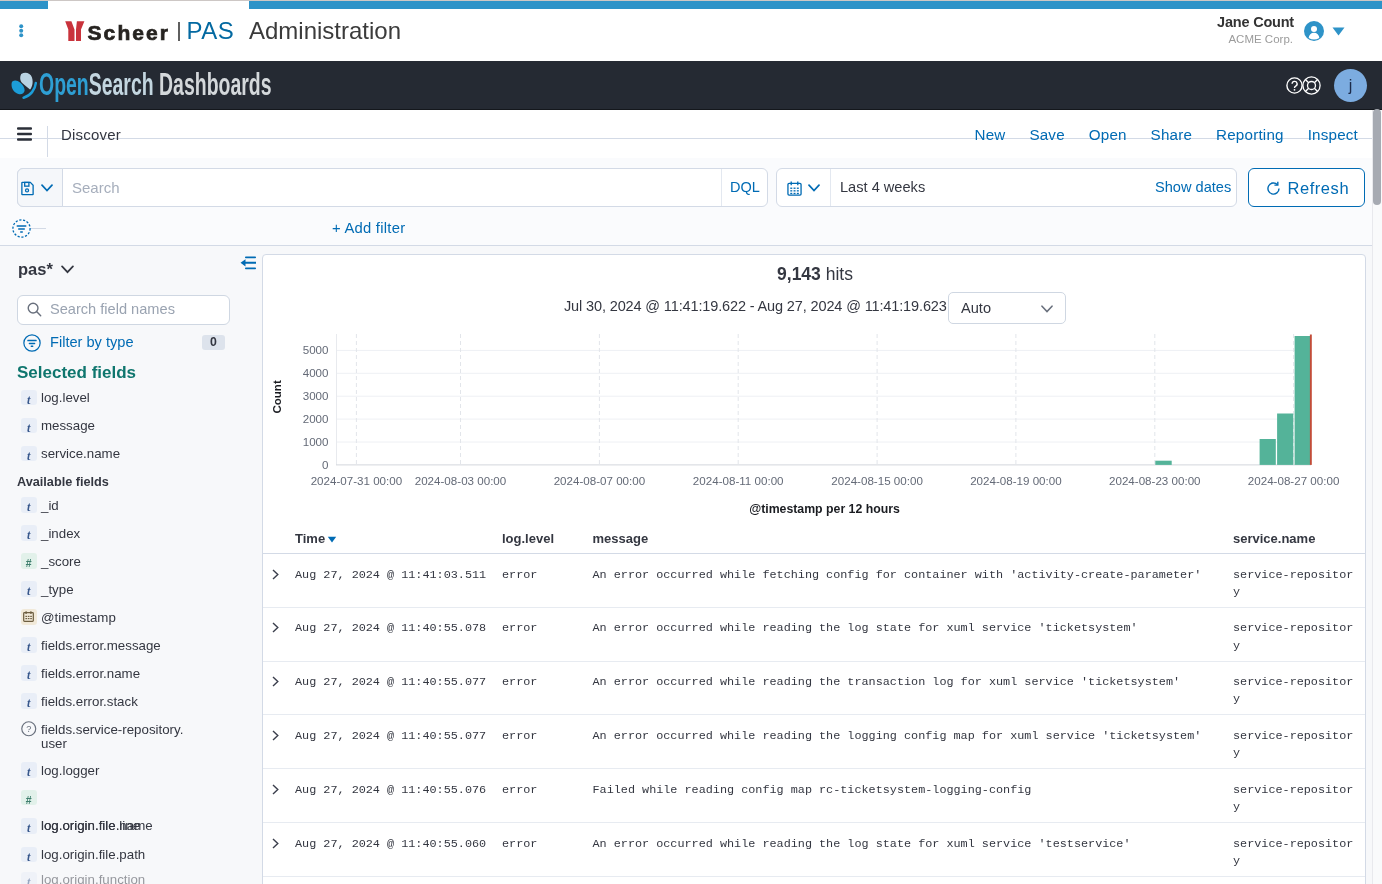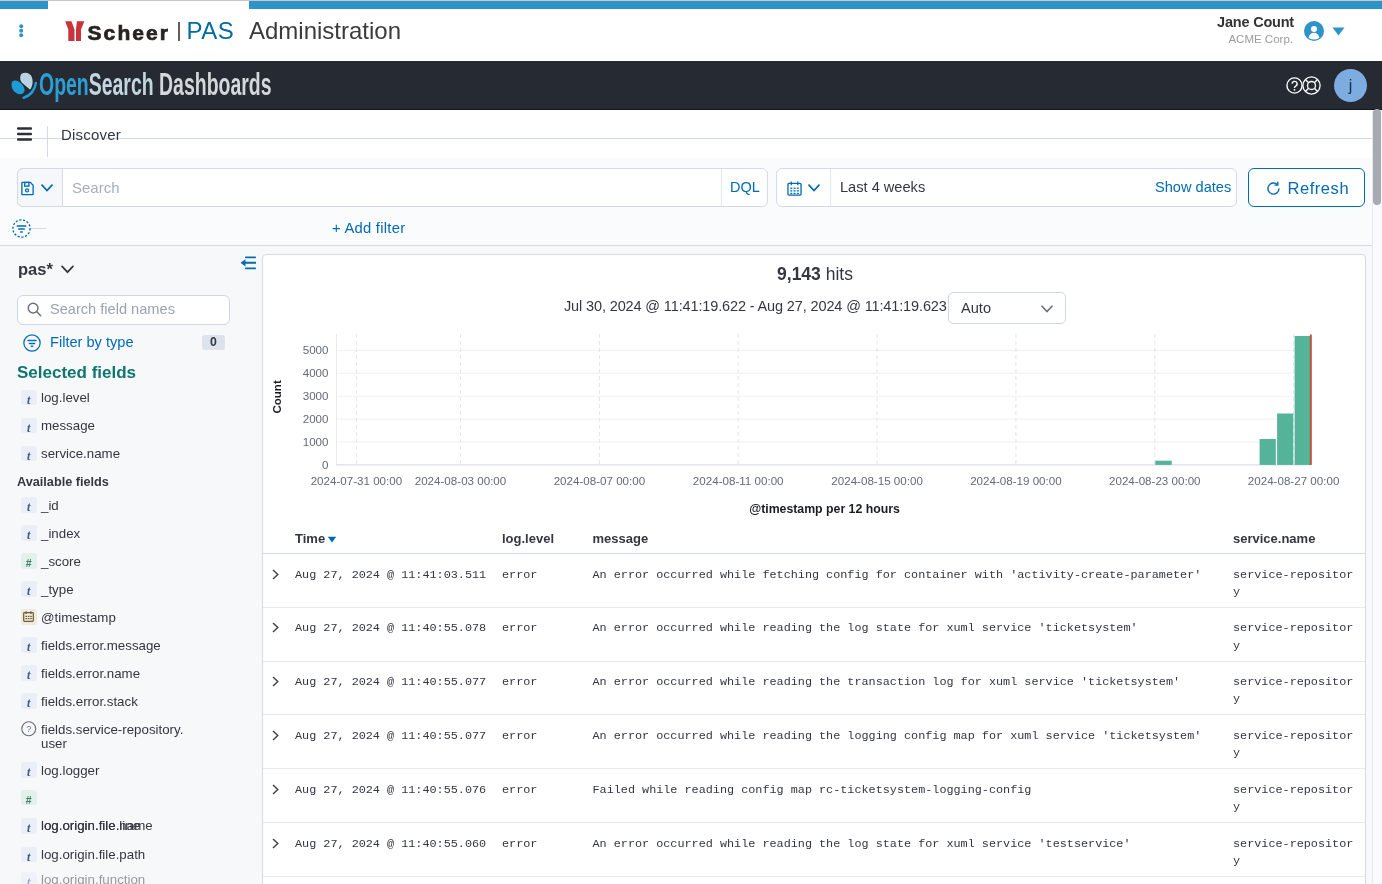--- a/index.html
+++ b/index.html
@@ -73,20 +73,28 @@
 </div>
 
 <div class="abs" id="navbar" style="left:0;top:110px;width:1382px;height:29px;background:#fff;border-bottom:1px solid #d3dae6;">
   <svg class="abs" style="left:17px;top:17px;" width="15" height="14" viewBox="0 0 15 14">
     <rect x="0" y="0.3" width="15" height="2.4" rx="1" fill="#2b2f38"></rect>
     <rect x="0" y="5.8" width="15" height="2.4" rx="1" fill="#2b2f38"></rect>
     <rect x="0" y="11.3" width="15" height="2.4" rx="1" fill="#2b2f38"></rect>
   </svg>
   <div class="abs" style="left:47px;top:16px;width:1px;height:31px;background:#d3dae6;"></div>
   <div class="abs" style="left:61px;top:16px;font-size:15px;color:#343741;letter-spacing:0.2px;">Discover</div>
+  <div class="abs" style="right:24px;top:15.5px;font-size:15.2px;letter-spacing:0.2px;">
+    <span class="blue">New</span>
+    <span class="blue" style="margin-left:19.5px;">Save</span>
+    <span class="blue" style="margin-left:19.5px;">Open</span>
+    <span class="blue" style="margin-left:19.5px;">Share</span>
+    <span class="blue" style="margin-left:19.5px;">Reporting</span>
+    <span class="blue" style="margin-left:19.5px;">Inspect</span>
+  </div>
 </div>
 
 <div class="abs" id="queryarea" style="left:0;top:158px;width:1382px;height:88px;background:#fafbfd;border-bottom:1px solid #d3dae6;">
 
   <div class="abs" style="left:17px;top:10px;width:751px;height:39px;background:#fff;border:1px solid #d3dae6;border-radius:6px;"></div>
   <div class="abs" style="left:17px;top:10px;width:46px;height:39px;background:#f5f7fa;border:1px solid #d3dae6;border-radius:6px 0 0 6px;"></div>
   <svg class="abs" style="left:20px;top:23px;" width="15" height="15" viewBox="0 0 16 16">
     <path d="M2.5,1.5 h8.5 l3,3 v9.5 a0.5,0.5 0 0 1 -0.5,0.5 h-11 a0.5,0.5 0 0 1 -0.5,-0.5 v-12 a0.5,0.5 0 0 1 0.5,-0.5 Z" fill="none" stroke="#006BB4" stroke-width="1.4"></path>
     <rect x="5" y="1.5" width="4.5" height="4" fill="none" stroke="#006BB4" stroke-width="1.4"></rect>
     <circle cx="7.5" cy="10" r="1.6" fill="none" stroke="#006BB4" stroke-width="1.4"></circle>

